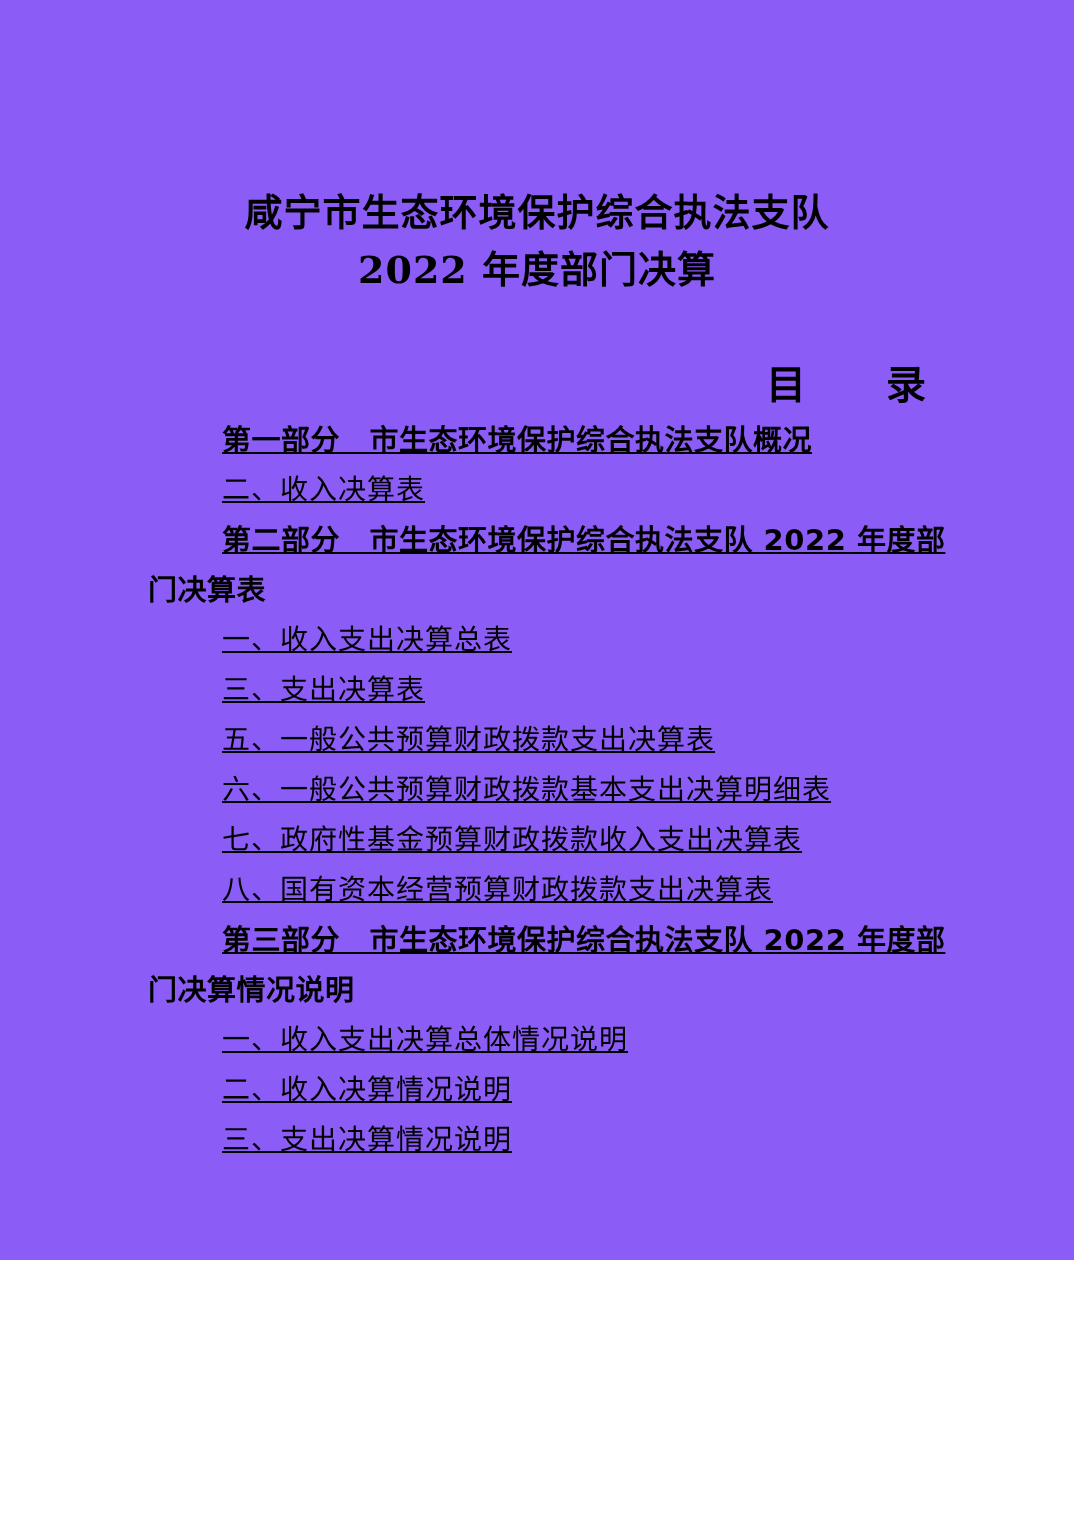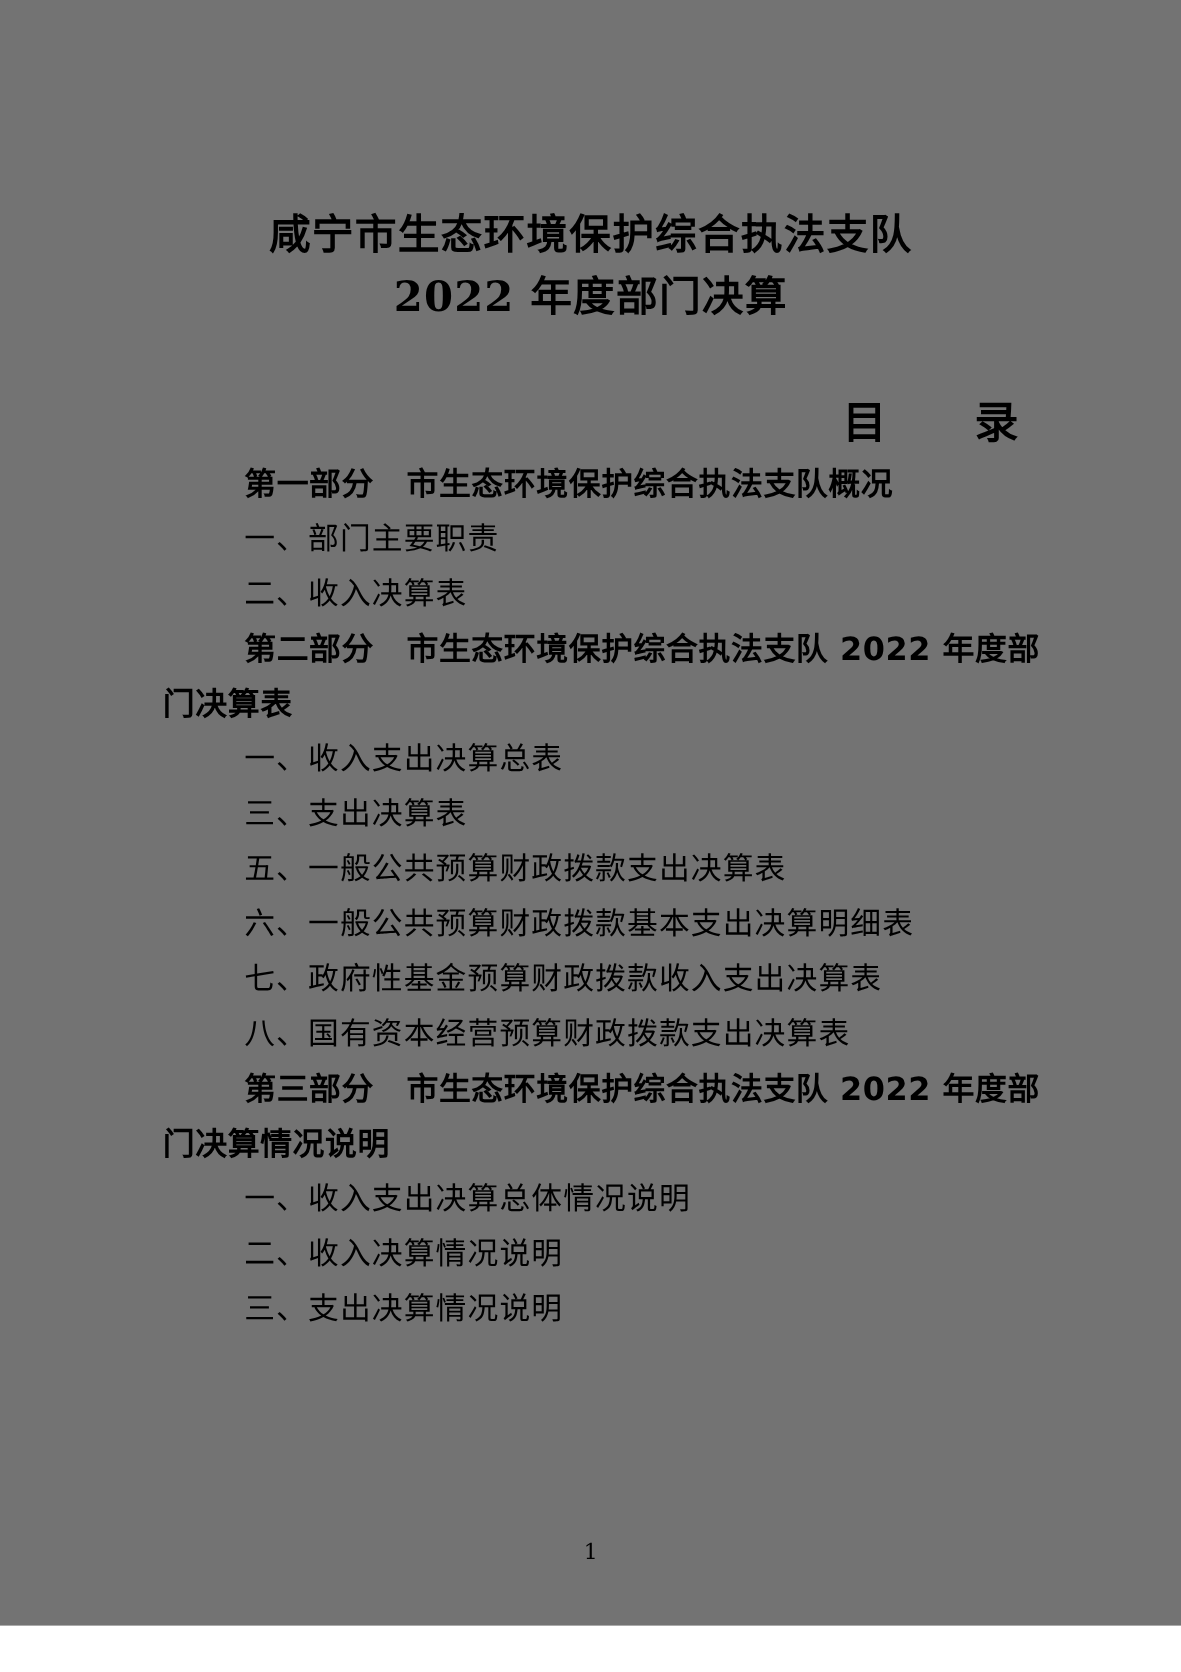--- a/index.html
+++ b/index.html
@@ -1,22 +1,22 @@
 <!DOCTYPE html>
 <html lang="zh-CN"><head>
 <meta charset="utf-8">
 <style>
   * { margin: 0; padding: 0; box-sizing: border-box; }
   html, body { background: #ffffff; }
   .page {
     position: relative;
     width: 1074px;
-    height: 1478px;
+    height: 1260px;
     margin: 0 auto;
-    background: #737373;
+    background: #8b5cf6;
     color: #000000;
     overflow: hidden;
   }
   .content {
     padding: 190px 148px 0 148px;
   }
   
   .doc-title {
     font-family: "DejaVu Serif", "Liberation Serif", serif;
     font-weight: 700;
@@ -35,21 +35,21 @@
     line-height: 48px;
     text-align: right;
   }
   
   .toc { margin-top: 6px; }
   .toc-line {
     font-size: 28px;
     line-height: 50px;
     white-space: nowrap;
   }
-  .toc-line.indent { padding-left: 74px; }
+  .toc-line.indent { padding-left: 74px; text-decoration: underline; }
   
   .section-heading-line {
     font-family: "DejaVu Sans", "Liberation Sans", sans-serif;
     font-weight: 700;
     font-size: 29px;
     letter-spacing: 0.5px;
   }
   
   .toc-item {
     font-family: "DejaVu Serif", "Liberation Serif", serif;
@@ -75,21 +75,20 @@
   <div class="content">
 
     <div class="doc-title">咸宁市生态环境保护综合执法支队</div>
     <div class="doc-title second">2022 年度部门决算</div>
 
     <div class="toc-heading">目　　录</div>
 
     <div class="toc">
 
       <div class="toc-line indent section-heading-line">第一部分　市生态环境保护综合执法支队概况</div>
-      <div class="toc-line indent toc-item">一、部门主要职责</div>
       <div class="toc-line indent toc-item">二、收入决算表</div>
 
       <div class="toc-line indent section-heading-line">第二部分　市生态环境保护综合执法支队 2022 年度部</div>
       <div class="toc-line section-heading-line">门决算表</div>
       <div class="toc-line indent toc-item">一、收入支出决算总表</div>
       <div class="toc-line indent toc-item">三、支出决算表</div>
       <div class="toc-line indent toc-item">五、一般公共预算财政拨款支出决算表</div>
       <div class="toc-line indent toc-item">六、一般公共预算财政拨款基本支出决算明细表</div>
       <div class="toc-line indent toc-item">七、政府性基金预算财政拨款收入支出决算表</div>
       <div class="toc-line indent toc-item">八、国有资本经营预算财政拨款支出决算表</div>

